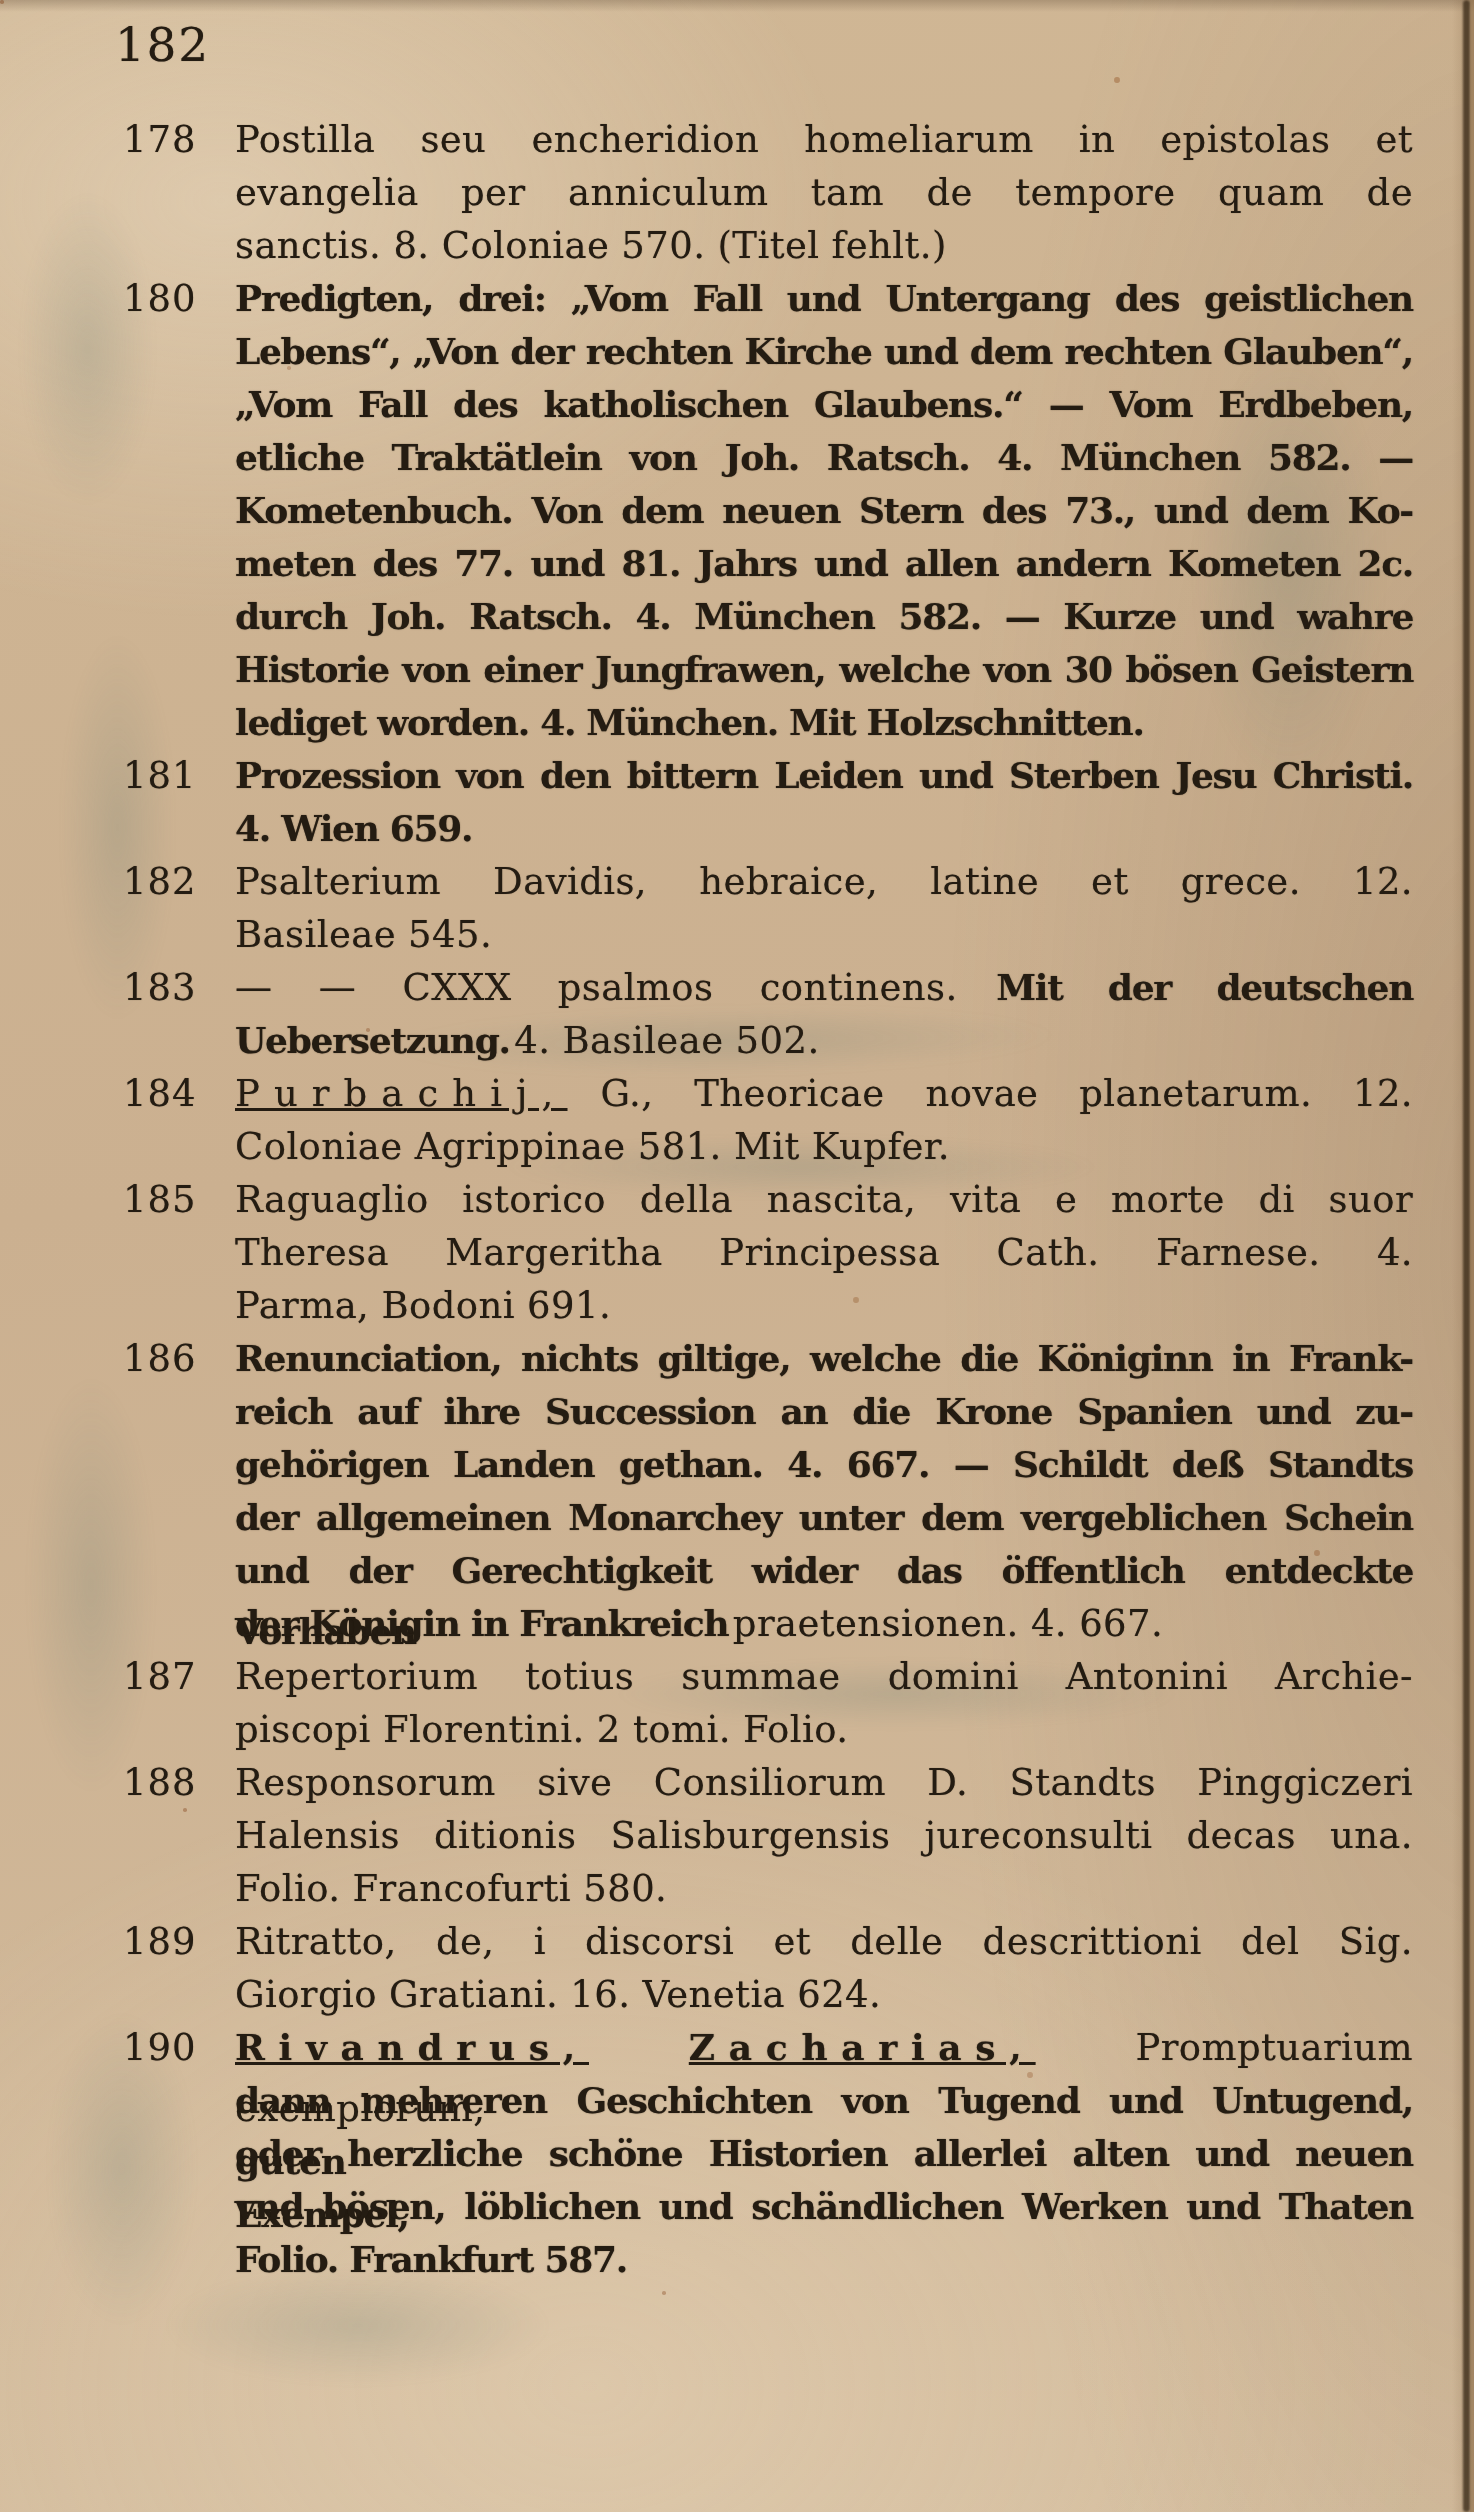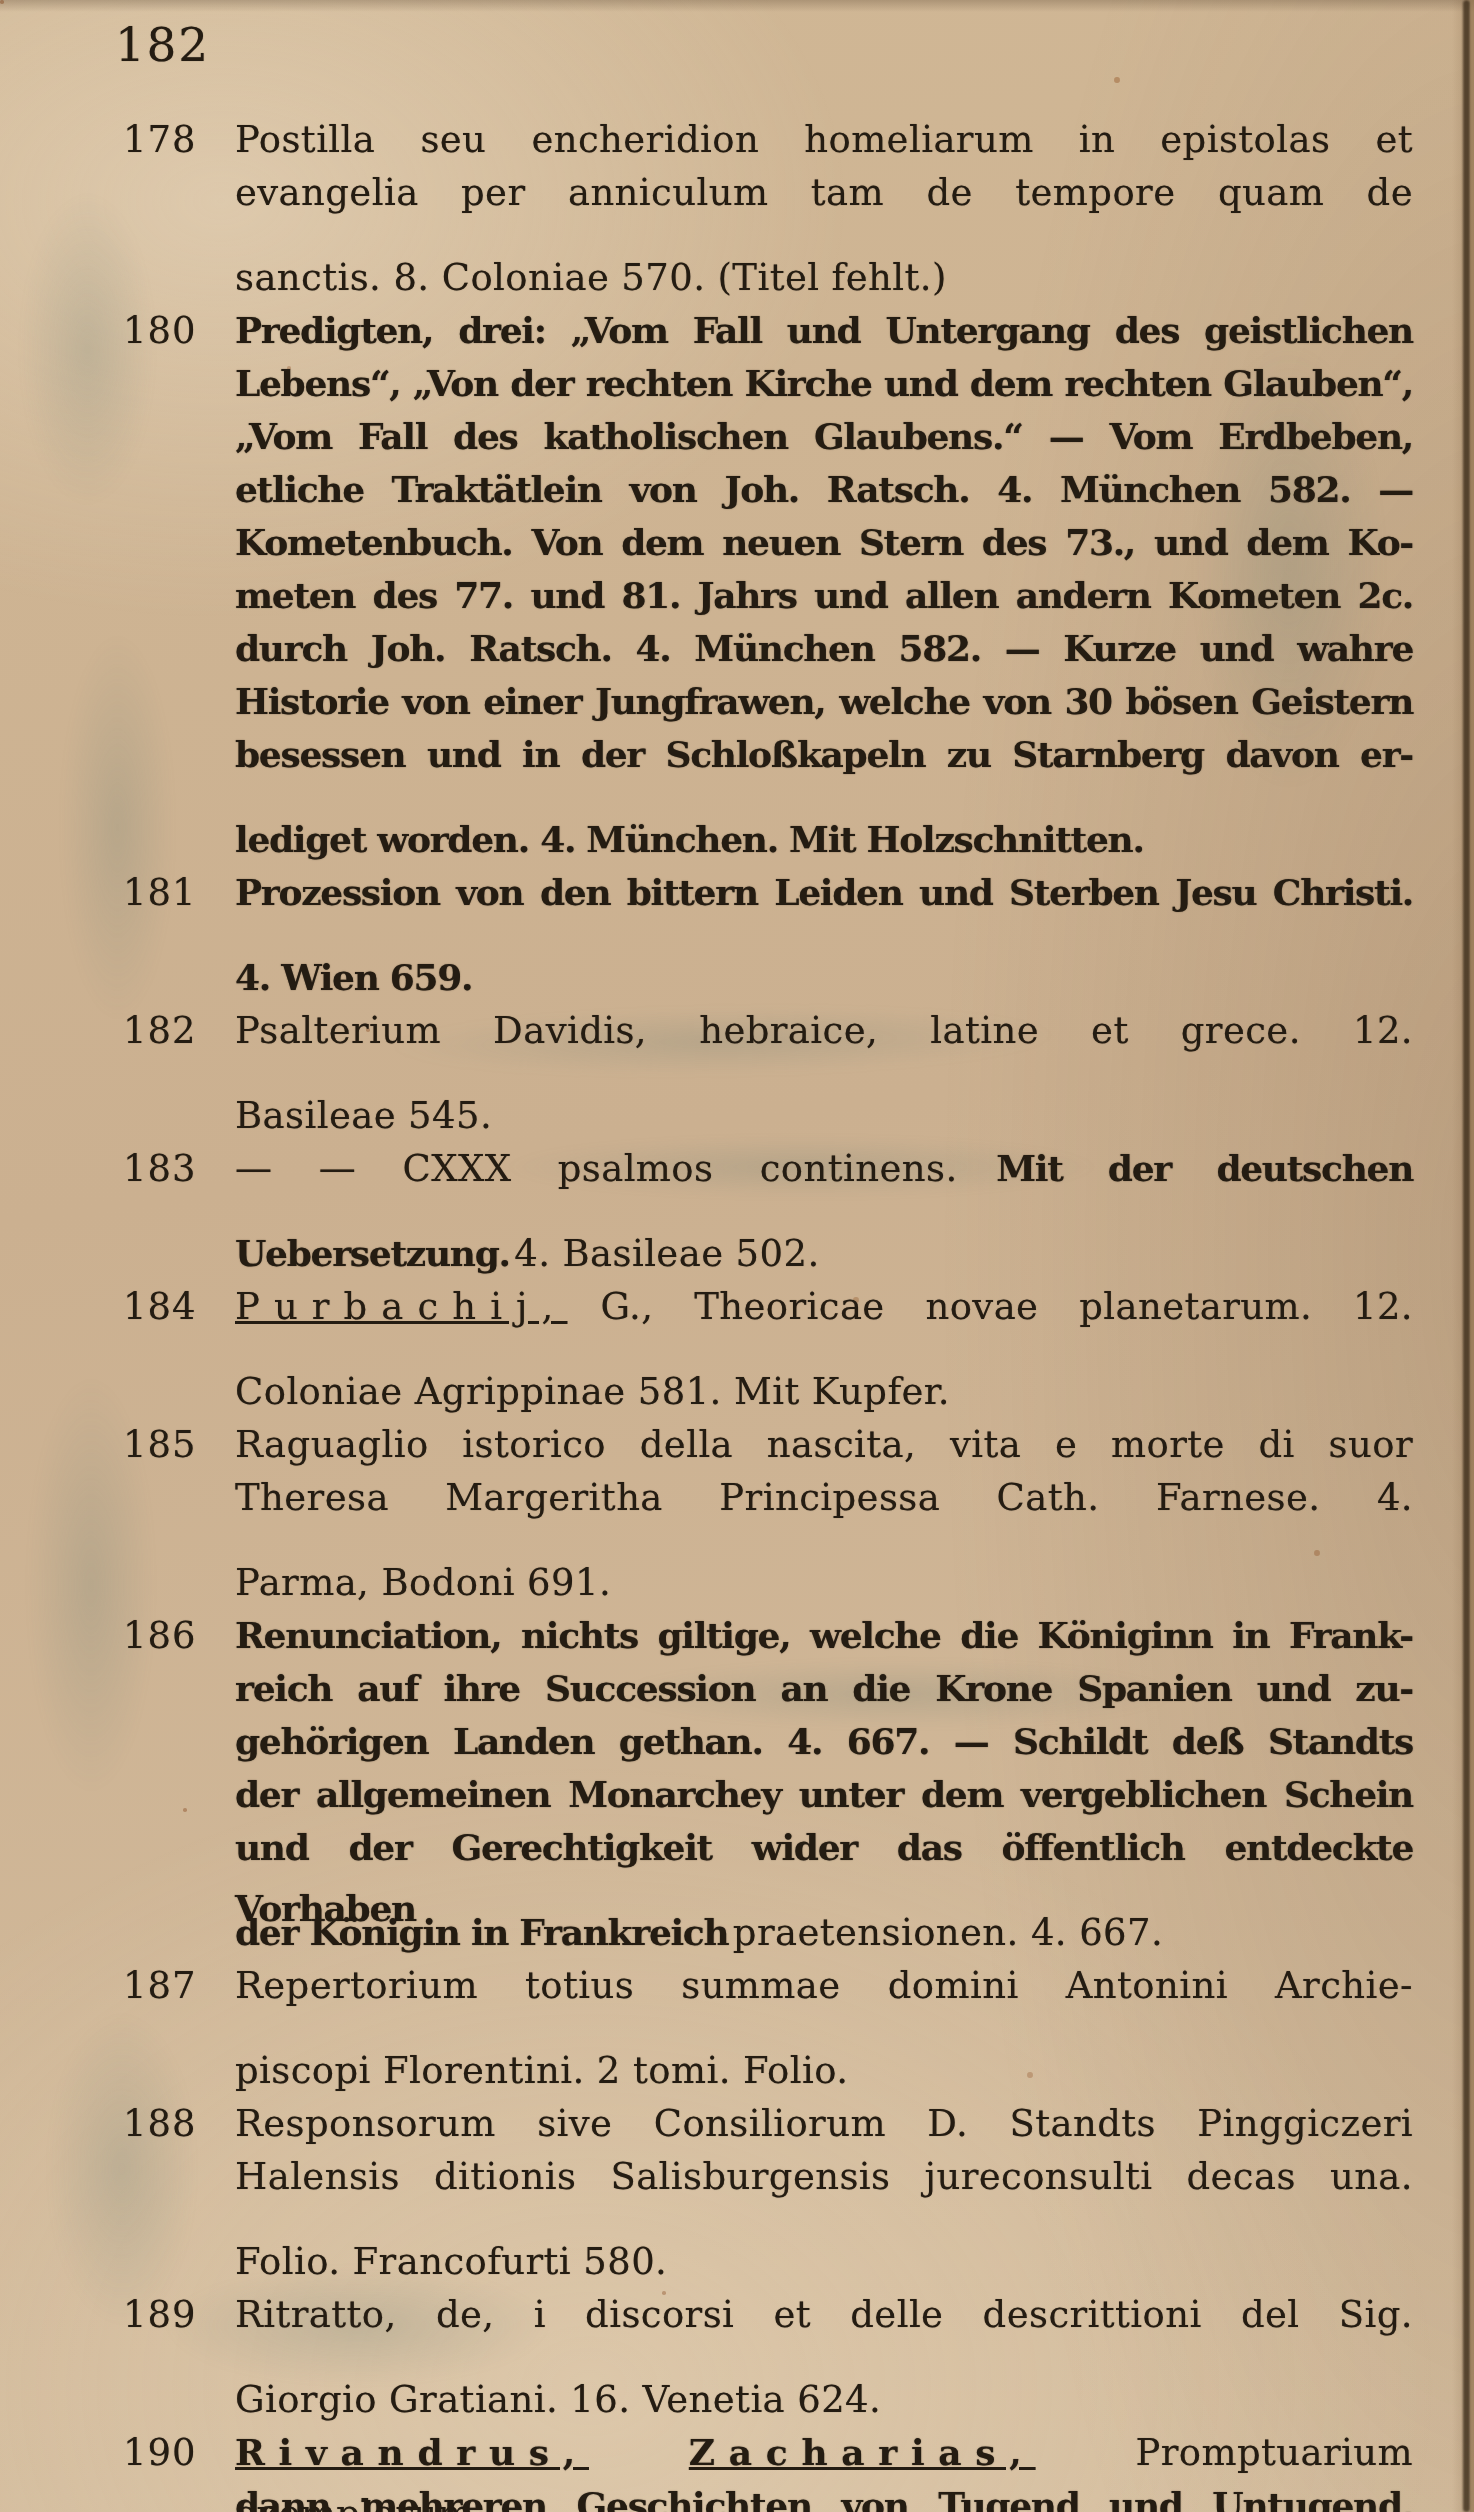--- a/index.html
+++ b/index.html
@@ -33,21 +33,21 @@
     text-shadow:0 0 1.2px rgba(30,22,12,0.6);}
 
   
   .entries{position:absolute;left:235px;top:113px;width:1178px;}
   .entry{position:relative;}
   .entry .num{position:absolute;left:-112px;top:0;width:103px;
     font-size:37px;line-height:53px;letter-spacing:0.9px;
     text-shadow:0 0 0.9px rgba(40,30,18,0.55);}
   .line{height:53px;line-height:53px;text-align:justify;text-align-last:justify;
     white-space:normal;overflow:visible;}
-  .line.final{text-align-last:left;margin-top:32px;}
+  .line.final{text-align-last:left;}
   .seg-a{font-size:37px;letter-spacing:0.4px;
     text-shadow:0 0 0.9px rgba(40,30,18,0.55);}
   .seg-f{font-size:36px;font-weight:700;letter-spacing:-1.3px;
     text-shadow:0 0 1.2px rgba(28,20,10,0.6);}
   .seg-sp{letter-spacing:0.38em;text-decoration:underline;}
 
   
   .ghost{position:absolute;filter:blur(4.4px);border-radius:40%;
     background:radial-gradient(closest-side, rgba(98,118,108,0.20), transparent 85%);}
   .g1{left:8.7px;top:166px;width:157px;height:366px;}
@@ -96,21 +96,20 @@
     <div class="entry">
       <span class="num">180</span>
       <div class="line"><span class="seg-f">Predigten, drei: „Vom Fall und Untergang des geistlichen</span></div>
       <div class="line"><span class="seg-f">Lebens“, „Von der rechten Kirche und dem rechten Glauben“,</span></div>
       <div class="line"><span class="seg-f">„Vom Fall des katholischen Glaubens.“ — Vom Erdbeben,</span></div>
       <div class="line"><span class="seg-f">etliche Traktätlein von Joh. Ratsch. 4. München 582. —</span></div>
       <div class="line"><span class="seg-f">Kometenbuch. Von dem neuen Stern des 73., und dem Ko-</span></div>
       <div class="line"><span class="seg-f">meten des 77. und 81. Jahrs und allen andern Kometen 2c.</span></div>
       <div class="line"><span class="seg-f">durch Joh. Ratsch. 4. München 582. — Kurze und wahre</span></div>
       <div class="line"><span class="seg-f">Historie von einer Jungfrawen, welche von 30 bösen Geistern</span></div>
-      <div class="line"><span class="seg-f">besessen und in der Schloßkapeln zu Starnberg davon er-</span></div>
       <div class="line final"><span class="seg-f">lediget worden. 4. München. Mit Holzschnitten.</span></div>
     </div>
     <div class="entry">
       <span class="num">181</span>
       <div class="line"><span class="seg-f">Prozession von den bittern Leiden und Sterben Jesu Christi.</span></div>
       <div class="line final"><span class="seg-f">4. Wien 659.</span></div>
     </div>
     <div class="entry">
       <span class="num">182</span>
       <div class="line"><span class="seg-a">Psalterium Davidis, hebraice, latine et grece. 12.</span></div>

